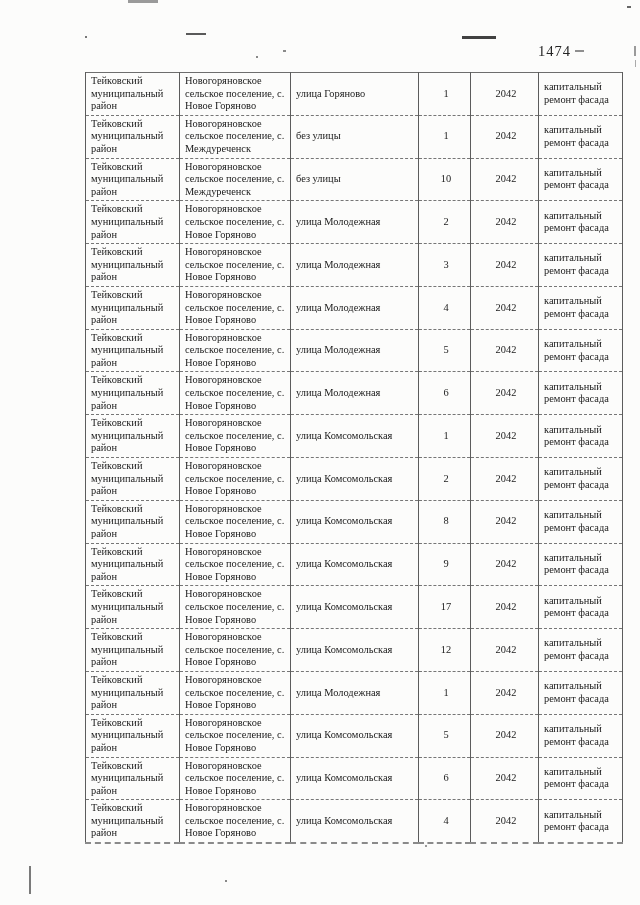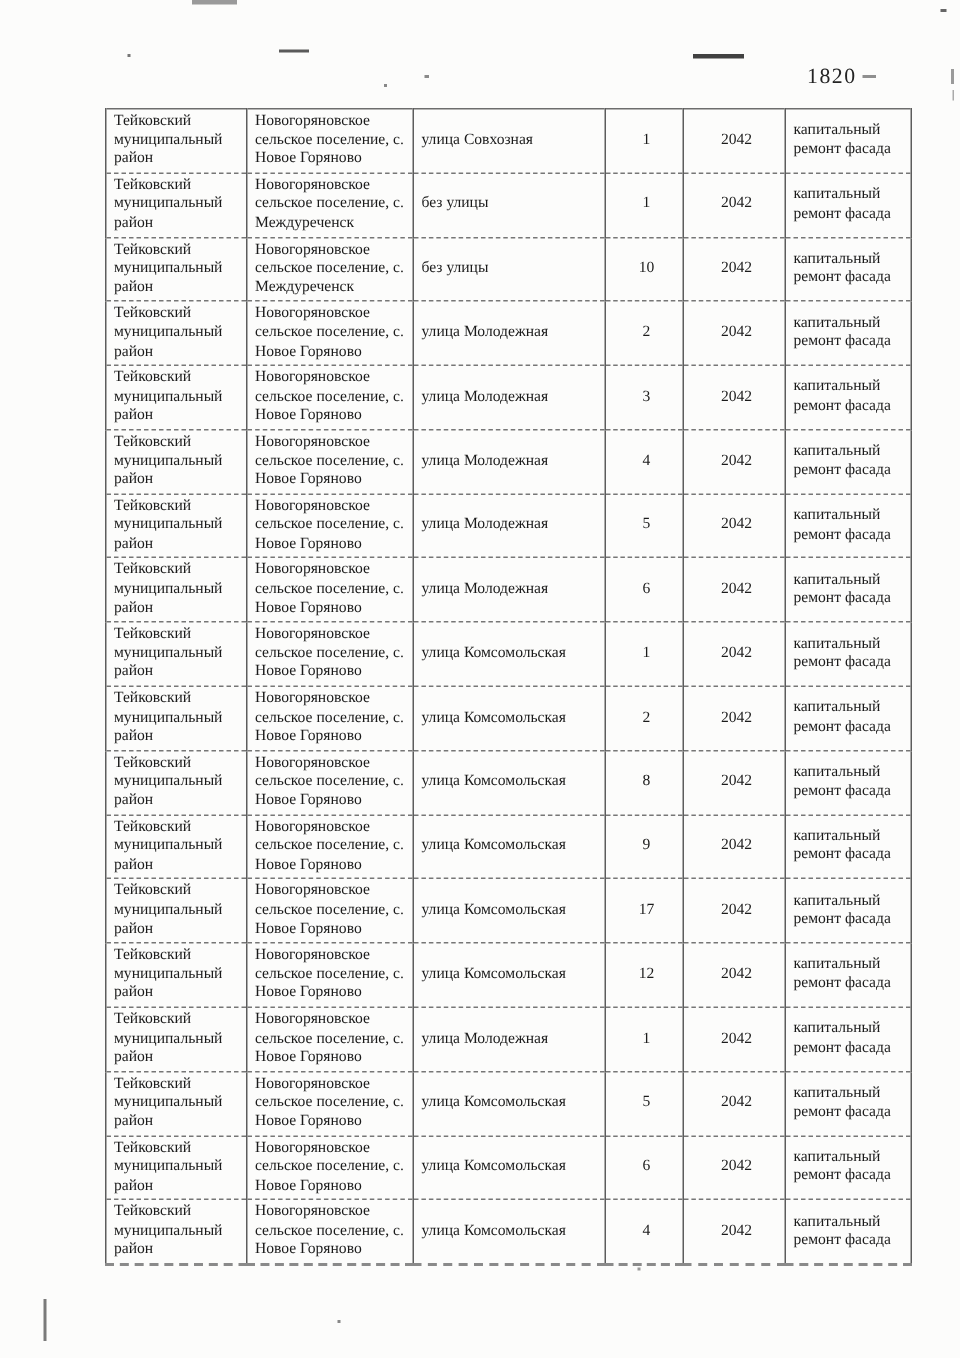--- a/index.html
+++ b/index.html
@@ -18,21 +18,21 @@
   .page-number {
     position: absolute;
     top: 43px;
     left: 538px;
     font-size: 14.5px;
     letter-spacing: 1px;
     color: #242424;
   }
   .table-wrap {
     position: absolute;
-    left: 70px;
+    left: 85px;
     top: 72px;
   }
   table.doc-table {
     border-collapse: collapse;
     table-layout: fixed;
     width: 537px;
     border: 1px solid #5c5c5c;
     border-top-color: #6d6d6d;
     border-bottom: 2px dashed #8a8a8a;
   }
@@ -71,37 +71,37 @@
 <div class="artifact" style="left:256px;top:56px;width:2px;height:2px;background:#888;"></div>
 <div class="artifact" style="left:283px;top:50px;width:3px;height:2px;background:#8a8a8a;"></div>
 <div class="artifact" style="left:627px;top:6px;width:4px;height:2px;background:#666;"></div>
 <div class="artifact" style="left:575px;top:50px;width:9px;height:2px;background:#8f8f8f;"></div>
 <div class="artifact" style="left:634px;top:46px;width:2px;height:10px;background:#9a9a9a;"></div>
 <div class="artifact" style="left:635px;top:60px;width:1px;height:7px;background:#aaa;"></div>
 <div class="artifact" style="left:29px;top:866px;width:2px;height:28px;background:#7a7a7a;"></div>
 <div class="artifact" style="left:225px;top:880px;width:2px;height:2px;background:#888;"></div>
 <div class="artifact" style="left:425px;top:845px;width:2px;height:2px;background:#999;"></div>
 
-<div class="page-number">1820</div>
+<div class="page-number">1474</div>
 
 <div class="table-wrap">
   <table class="doc-table">
     <colgroup>
       <col style="width:94px">
       <col style="width:111px">
       <col style="width:128px">
       <col style="width:52px">
       <col style="width:68px">
       <col style="width:84px">
     </colgroup>
     <tbody>
         <tr>
     <td class="c-district">Тейковский муниципальный район</td>
     <td class="c-settlement">Новогоряновское сельское поселение, с. Новое Горяново</td>
-    <td class="c-street">улица Совхозная</td>
+    <td class="c-street">улица Горяново</td>
     <td class="c-house">1</td>
     <td class="c-year">2042</td>
     <td class="c-work">капитальный ремонт фасада</td>
   </tr>
         <tr>
     <td class="c-district">Тейковский муниципальный район</td>
     <td class="c-settlement">Новогоряновское сельское поселение, с. Междуреченск</td>
     <td class="c-street">без улицы</td>
     <td class="c-house">1</td>
     <td class="c-year">2042</td>

